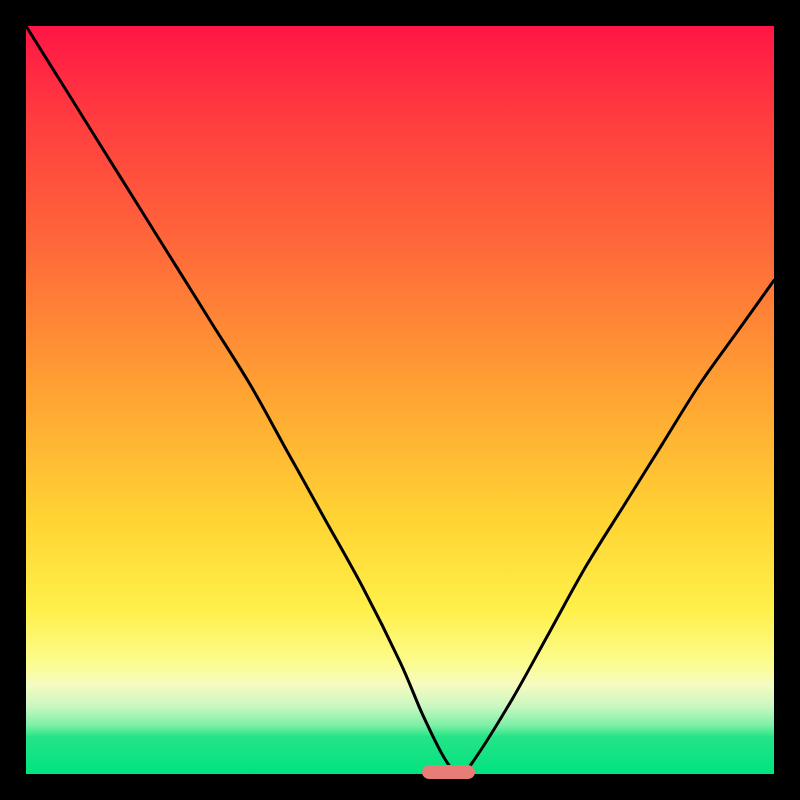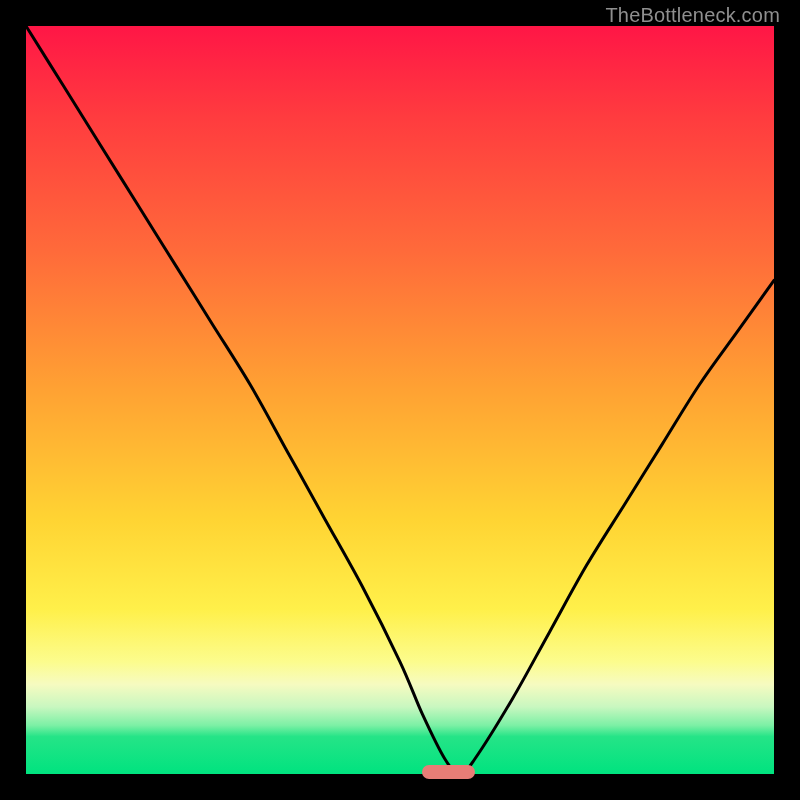--- a/index.html
+++ b/index.html
@@ -74,14 +74,13 @@
 <div class="frame">
   <div class="plot-area">
 
     <svg class="curve" viewBox="0 0 748 748" preserveAspectRatio="none">
       <path fill="none" stroke="#000000" stroke-width="3" stroke-linecap="round" d="M 0.0 0.0 C 6.2 10.0, 24.9 39.9, 37.4 59.8 C 49.9 79.8, 62.3 99.7, 74.8 119.7 C 87.3 139.6, 99.7 159.6, 112.2 179.5 C 124.7 199.5, 137.1 219.4, 149.6 239.4 C 162.1 259.3, 174.5 279.3, 187.0 299.2 C 199.5 319.1, 211.9 337.8, 224.4 359.0 C 236.9 380.2, 249.3 403.9, 261.8 426.4 C 274.3 448.8, 286.7 471.2, 299.2 493.7 C 311.7 516.1, 324.1 537.3, 336.6 561.0 C 349.1 584.7, 364.0 614.6, 374.0 635.8 C 384.0 657.0, 389.0 672.0, 396.4 688.2 C 403.9 704.4, 412.6 723.1, 418.9 733.0 C 425.1 743.0, 428.9 748.0, 433.8 748.0 C 438.8 748.0, 440.1 745.5, 448.8 733.0 C 457.5 720.6, 473.7 694.4, 486.2 673.2 C 498.7 652.0, 511.1 628.3, 523.6 605.9 C 536.1 583.4, 548.5 559.8, 561.0 538.6 C 573.5 517.4, 585.9 498.7, 598.4 478.7 C 610.9 458.8, 623.3 438.8, 635.8 418.9 C 648.3 398.9, 660.7 377.7, 673.2 359.0 C 685.7 340.3, 698.1 324.1, 710.6 306.7 C 723.1 289.2, 741.8 263.0, 748.0 254.3"></path>
     </svg>
 
     <div class="marker" style="left: 396.44px; width: 52.36px; bottom: -5px; background: rgb(231, 125, 118);"></div>
   </div>
 
-  <div class="watermark">TheBottleneck.com</div>
 </div>
 
 </body></html>

